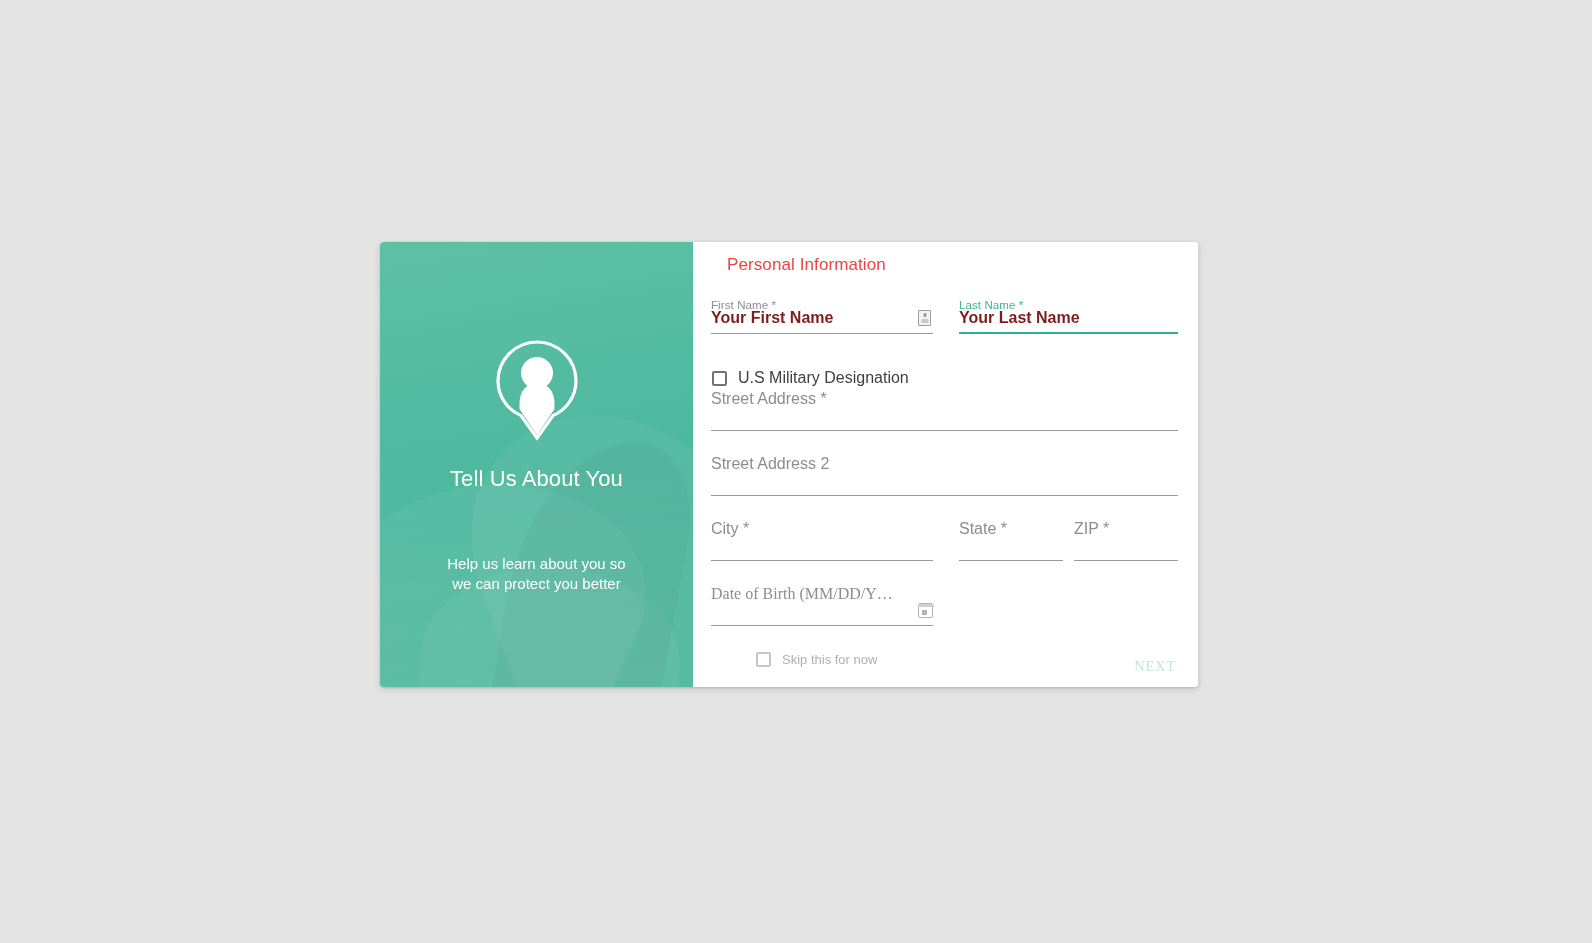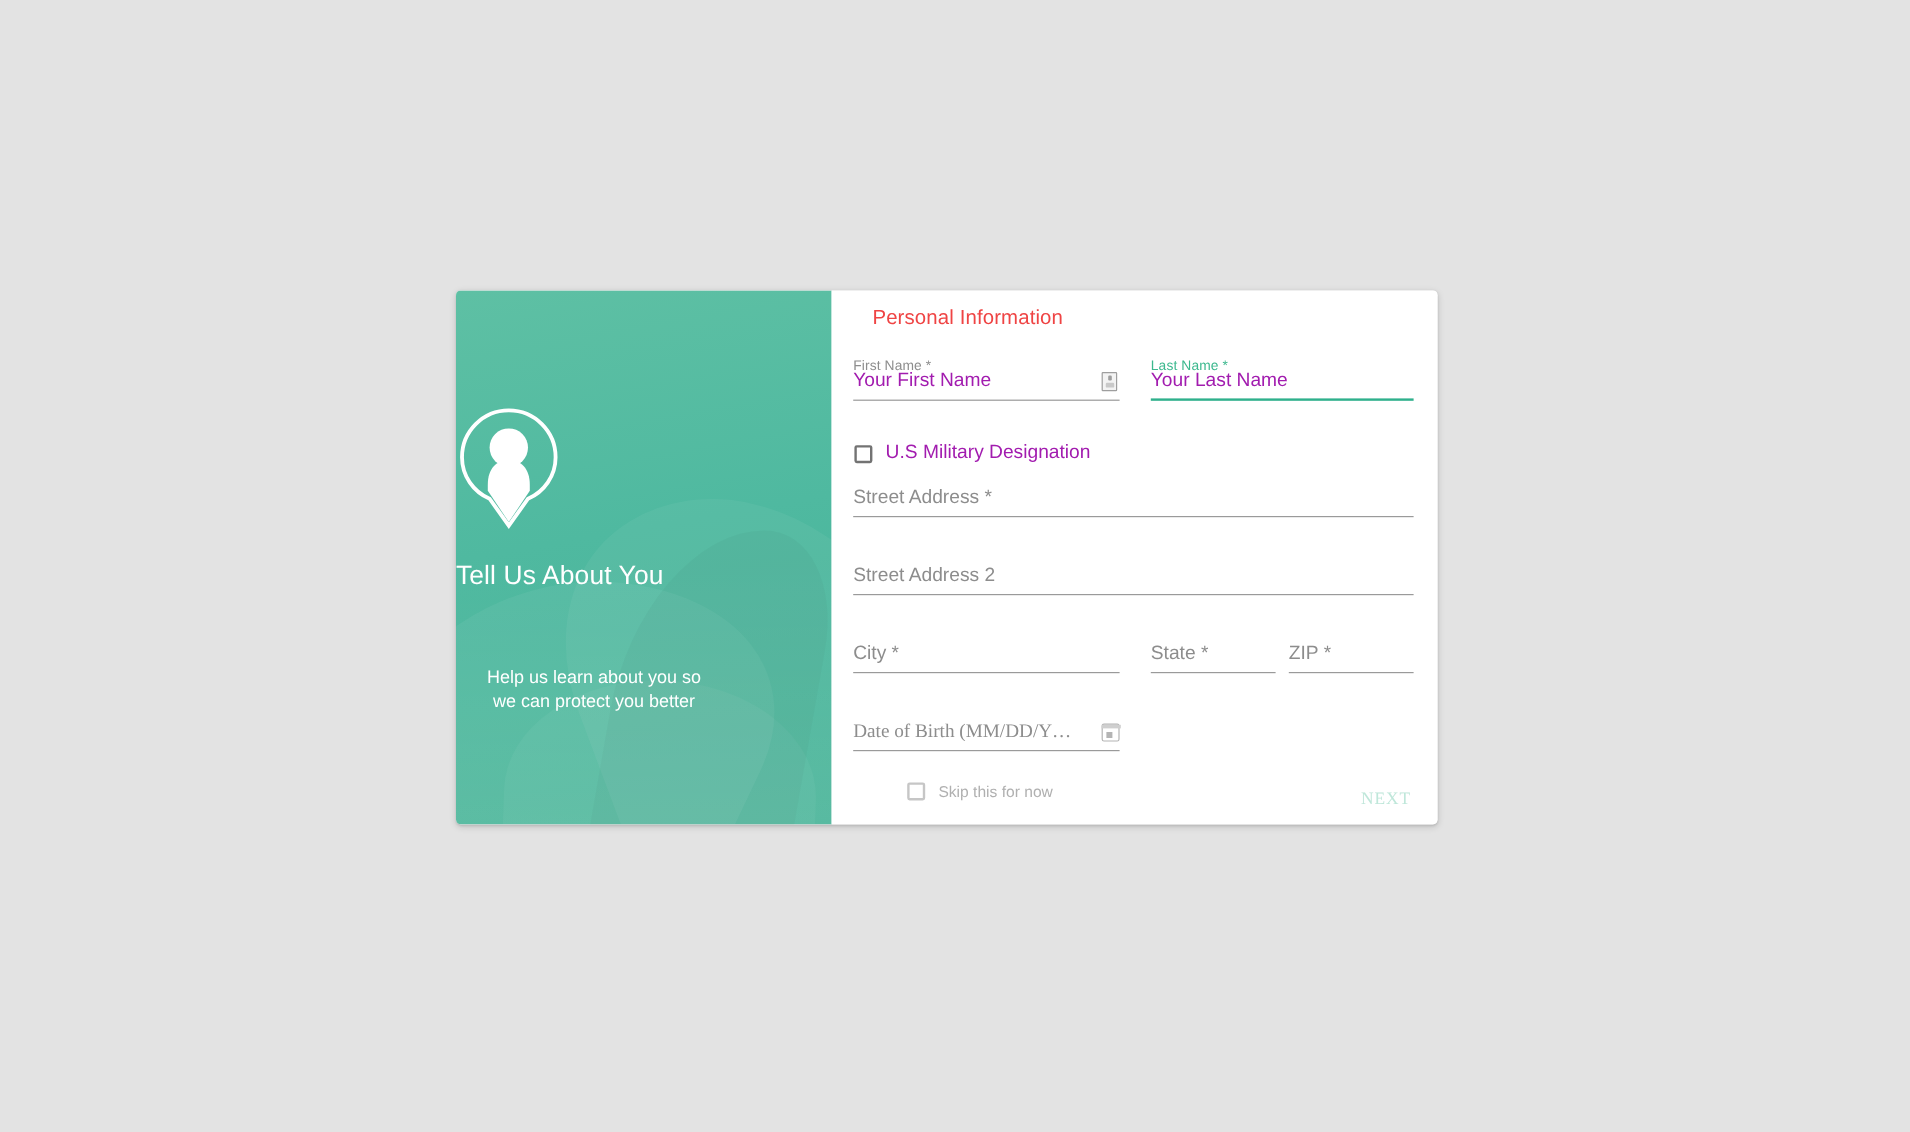--- a/index.html
+++ b/index.html
@@ -30,21 +30,21 @@
 
   
   #hero {
     position: relative;
     width: 313px;
     flex: 0 0 313px;
     background: linear-gradient(170deg, #5ec0a4 0%, #4fb9a0 45%, #43b295 100%);
     overflow: hidden;
     display: flex;
     flex-direction: column;
-    align-items: flex-start;
+    align-items: center;
   }
   
   #hero .tex {
     position: absolute;
     inset: 0;
     pointer-events: none;
   }
   #hero .tex .m1 {
     position: absolute;
     left: -60px;
@@ -148,27 +148,28 @@
     color: #8d8d8d;
     letter-spacing: 0.1px;
     white-space: nowrap;
   }
   .field.focused .flabel { color: #3cb88e; }
   .field .fvalue {
     position: absolute;
     left: 0;
     bottom: 7px;
     font-size: 16px;
-    color: #a21caf;
+    color: #7f1d1d;
     white-space: nowrap;
+    font-weight: bold;
   }
   .field .fplaceholder {
     position: absolute;
     left: 0;
-    bottom: 7px;
+    bottom: 23px;
     font-size: 16px;
     color: #8d8d8d;
     white-space: nowrap;
     overflow: hidden;
     text-overflow: ellipsis;
   }
   .field .fline {
     position: absolute;
     left: 0;
     right: 0;
@@ -259,21 +260,21 @@
     box-sizing: border-box;
     border: 2px solid #737373;
     border-radius: 2px;
     background: transparent;
     flex: 0 0 auto;
   }
   .cbox.light { border-color: #c6c6c6; }
   .cblabel {
     margin-left: 11px;
     font-size: 16px;
-    color: #a21caf;
+    color: #404040;
     white-space: nowrap;
   }
   .cblabel.muted {
     font-size: 13px;
     color: #b0b0b0;
   }
 
   #next-button {
     position: absolute;
     right: 16px;

